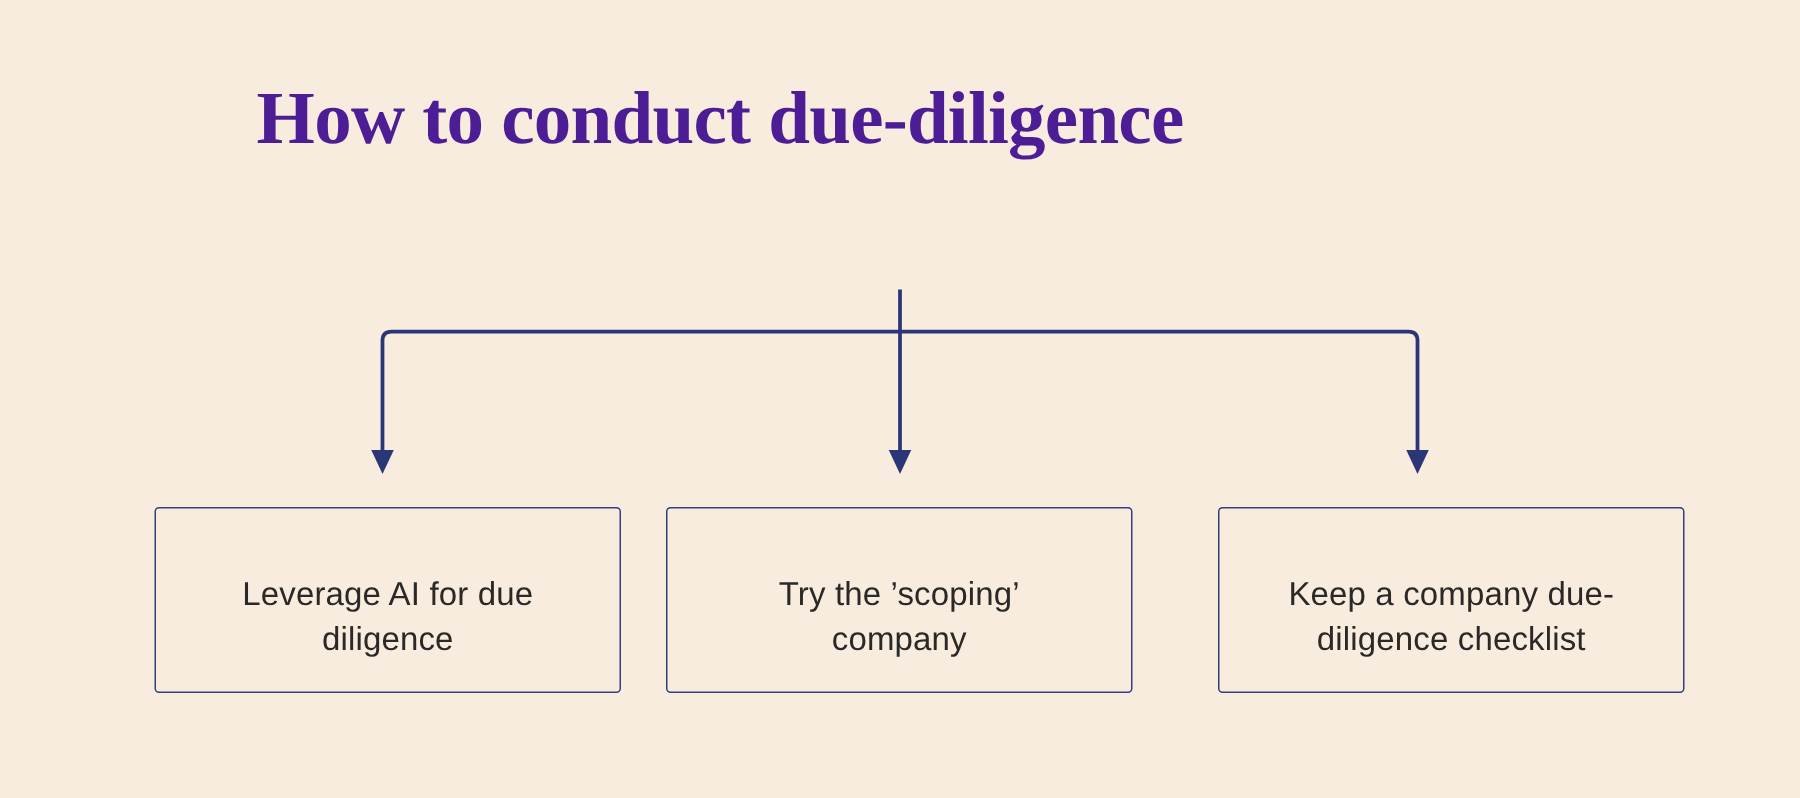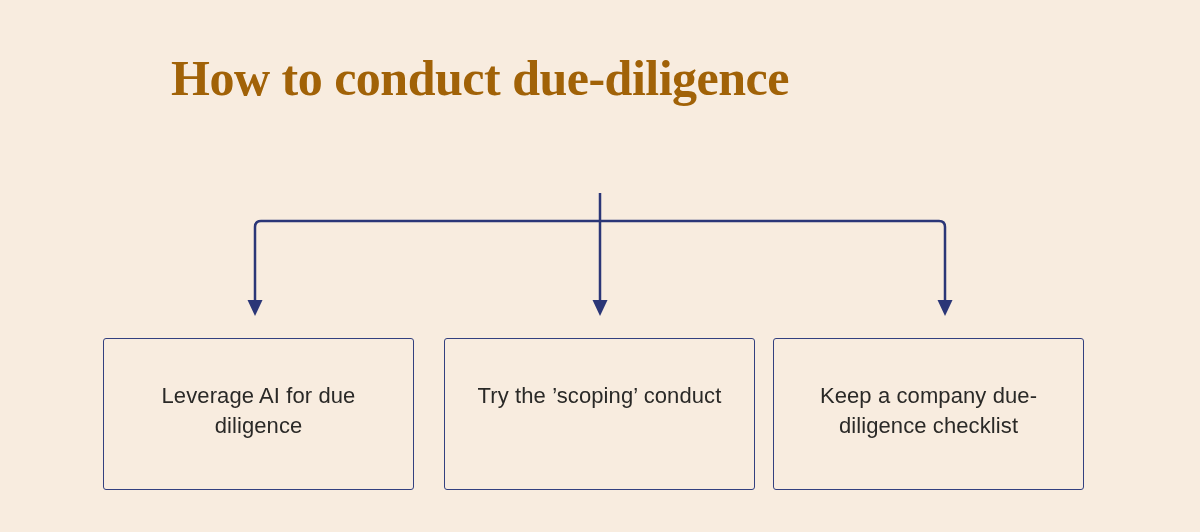--- a/index.html
+++ b/index.html
@@ -19,53 +19,53 @@
     top: 50px;
     left: 0;
     width: 960px;
     margin: 0;
     text-align: center;
     font-family: "Liberation Serif", "DejaVu Serif", serif;
     font-weight: 700;
     font-size: 50px;
     line-height: 57px;
     letter-spacing: -0.5px;
-    color: #a16207;
+    color: #4c1d95;
   }
   .title-line {
     display: block;
   }
   .connector {
     position: absolute;
     left: 0;
     top: 0;
     pointer-events: none;
   }
   .box {
     position: absolute;
     top: 338px;
     width: 311px;
-    height: 152px;
+    height: 124px;
     box-sizing: border-box;
     border: 1.5px solid #33407f;
     border-radius: 3px;
     background: transparent;
     padding: 42px 27px 0 27px;
     text-align: center;
   }
   .box p {
     margin: 0;
     font-size: 22px;
     line-height: 30px;
     color: #2a2927;
     letter-spacing: 0.1px;
   }
   .box-1 { left: 103px; }
   .box-2 { left: 444px; }
-  .box-3 { left: 773px; }
+  .box-3 { left: 812px; }
 </style>
 </head>
 <body>
 
 <div class="canvas">
 
   <h1 class="title">
     <span class="title-line">How to conduct due-diligence</span>
   </h1>
 
@@ -75,20 +75,20 @@
     <path d="M247.5 300 L262.5 300 L255 316 Z" fill="#2b3677"></path>
     <path d="M592.5 300 L607.5 300 L600 316 Z" fill="#2b3677"></path>
     <path d="M937.5 300 L952.5 300 L945 316 Z" fill="#2b3677"></path>
   </svg>
 
   <div class="box box-1">
     <p>Leverage AI for due diligence</p>
   </div>
 
   <div class="box box-2">
-    <p>Try the ’scoping’ conduct</p>
+    <p>Try the ’scoping’ company</p>
   </div>
 
   <div class="box box-3">
     <p>Keep a company due-diligence checklist</p>
   </div>
 
 </div>
 
 </body></html>

